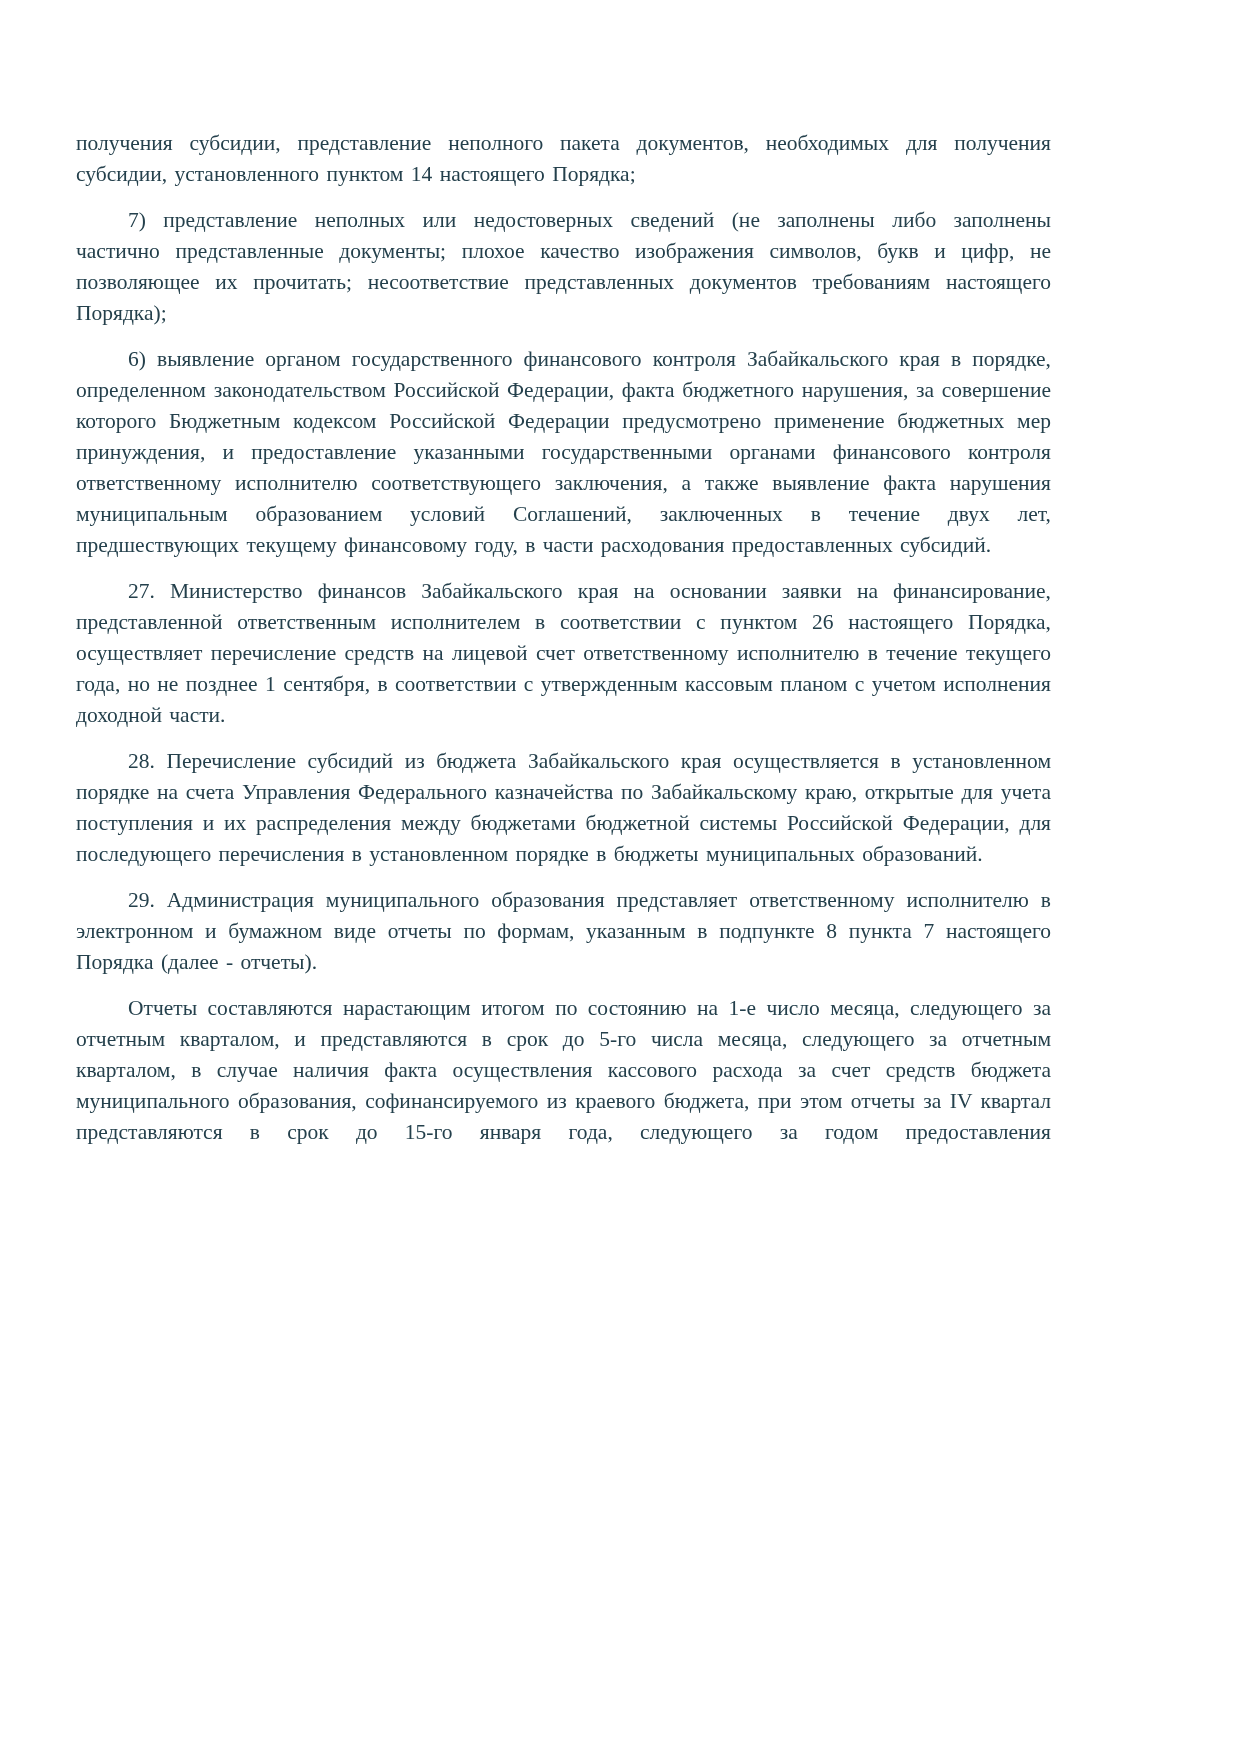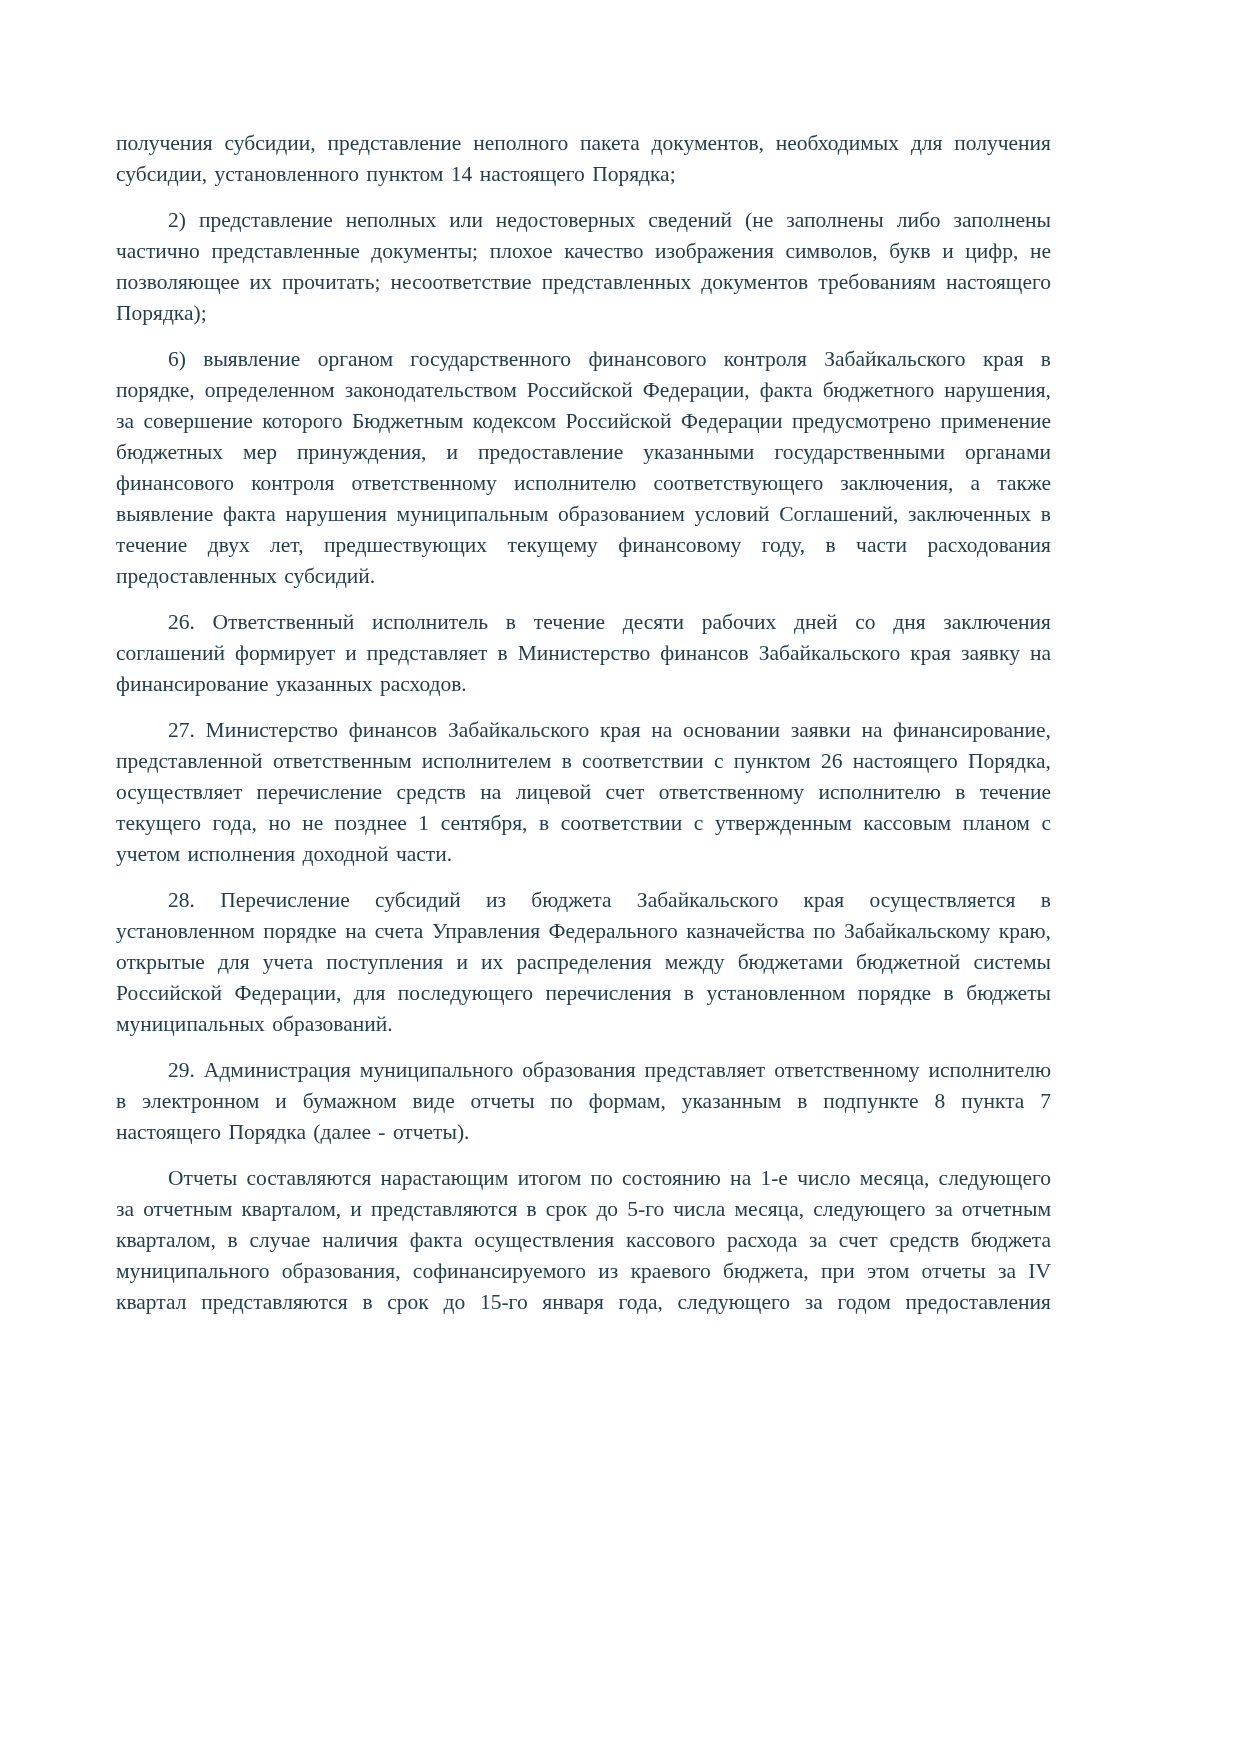--- a/index.html
+++ b/index.html
@@ -6,21 +6,21 @@
     margin: 0;
     padding: 0;
     background: #ffffff;
   }
   .page {
     position: relative;
     width: 1233px;
     min-height: 1754px;
     background: #ffffff;
     box-sizing: border-box;
-    padding: 128px 182px 80px 116px;
+    padding: 128px 182px 80px 76px;
     overflow: hidden;
   }
   .para {
     font-family: "Liberation Serif", "DejaVu Serif", serif;
     font-size: 21.5px;
     line-height: 31px;
     color: #24404c;
     text-align: justify;
     margin: 0 0 15px 0;
     text-indent: 52px;
@@ -35,21 +35,20 @@
   .para:last-child {
     margin-bottom: 8px;
   }
 </style>
 </head>
 <body>
 
 <div class="page">
   <div>
     <p class="para no-indent">получения субсидии, представление неполного пакета документов, необходимых для получения субсидии, установленного пунктом 14 настоящего Порядка;</p>
-    <p class="para">2) представление неполных или недостоверных сведений (не заполнены либо заполнены частично представленные документы; плохое качество изображения символов, букв и цифр, не позволяющее их прочитать; несоответствие представленных документов требованиям настоящего Порядка);</p>
+    <p class="para">7) представление неполных или недостоверных сведений (не заполнены либо заполнены частично представленные документы; плохое качество изображения символов, букв и цифр, не позволяющее их прочитать; несоответствие представленных документов требованиям настоящего Порядка);</p>
     <p class="para">6) выявление органом государственного финансового контроля Забайкальского края в порядке, определенном законодательством Российской Федерации, факта бюджетного нарушения, за совершение которого Бюджетным кодексом Российской Федерации предусмотрено применение бюджетных мер принуждения, и предоставление указанными государственными органами финансового контроля ответственному исполнителю соответствующего заключения, а также выявление факта нарушения муниципальным образованием условий Соглашений, заключенных в течение двух лет, предшествующих текущему финансовому году, в части расходования предоставленных субсидий.</p>
-    <p class="para">26. Ответственный исполнитель в течение десяти рабочих дней со дня заключения соглашений формирует и представляет в Министерство финансов Забайкальского края заявку на финансирование указанных расходов.</p>
     <p class="para">27. Министерство финансов Забайкальского края на основании заявки на финансирование, представленной ответственным исполнителем в соответствии с пунктом 26 настоящего Порядка, осуществляет перечисление средств на лицевой счет ответственному исполнителю в течение текущего года, но не позднее 1 сентября, в соответствии с утвержденным кассовым планом с учетом исполнения доходной части.</p>
     <p class="para">28. Перечисление субсидий из бюджета Забайкальского края осуществляется в установленном порядке на счета Управления Федерального казначейства по Забайкальскому краю, открытые для учета поступления и их распределения между бюджетами бюджетной системы Российской Федерации, для последующего перечисления в установленном порядке в бюджеты муниципальных образований.</p>
     <p class="para">29. Администрация муниципального образования представляет ответственному исполнителю в электронном и бумажном виде отчеты по формам, указанным в подпункте 8 пункта 7 настоящего Порядка (далее - отчеты).</p>
     <p class="para justify-last">Отчеты составляются нарастающим итогом по состоянию на 1-е число месяца, следующего за отчетным кварталом, и представляются в срок до 5-го числа месяца, следующего за отчетным кварталом, в случае наличия факта осуществления кассового расхода за счет средств бюджета муниципального образования, софинансируемого из краевого бюджета, при этом отчеты за IV квартал представляются в срок до 15-го января года, следующего за годом предоставления</p>
   </div>
 </div>
 
 </body></html>

